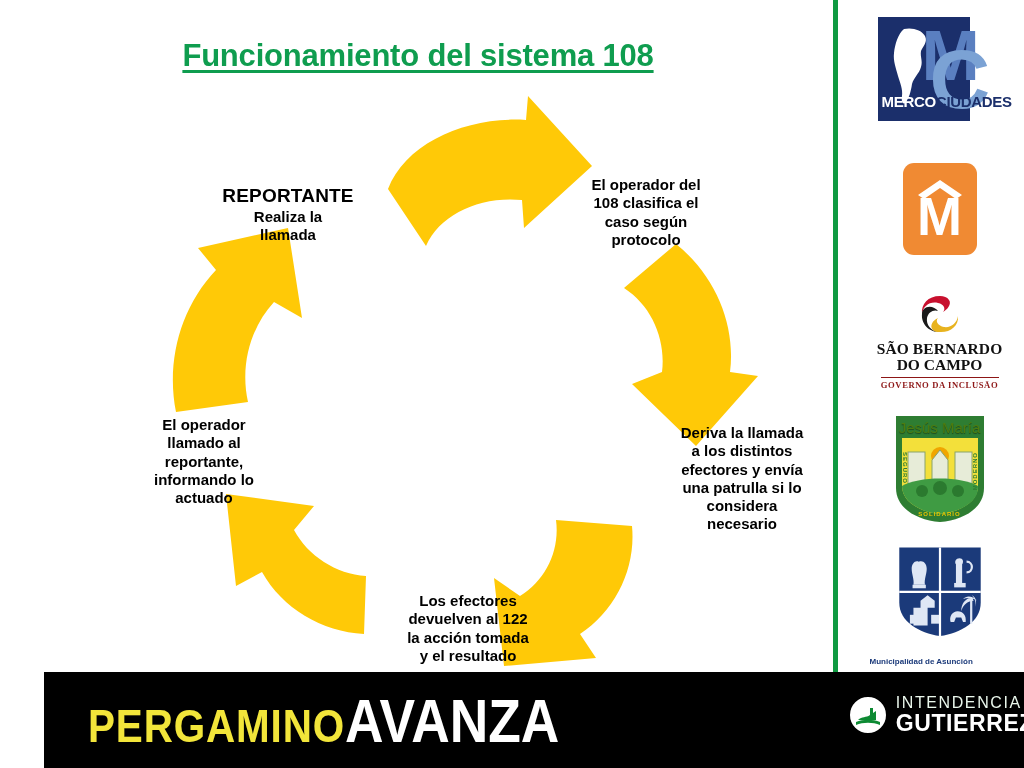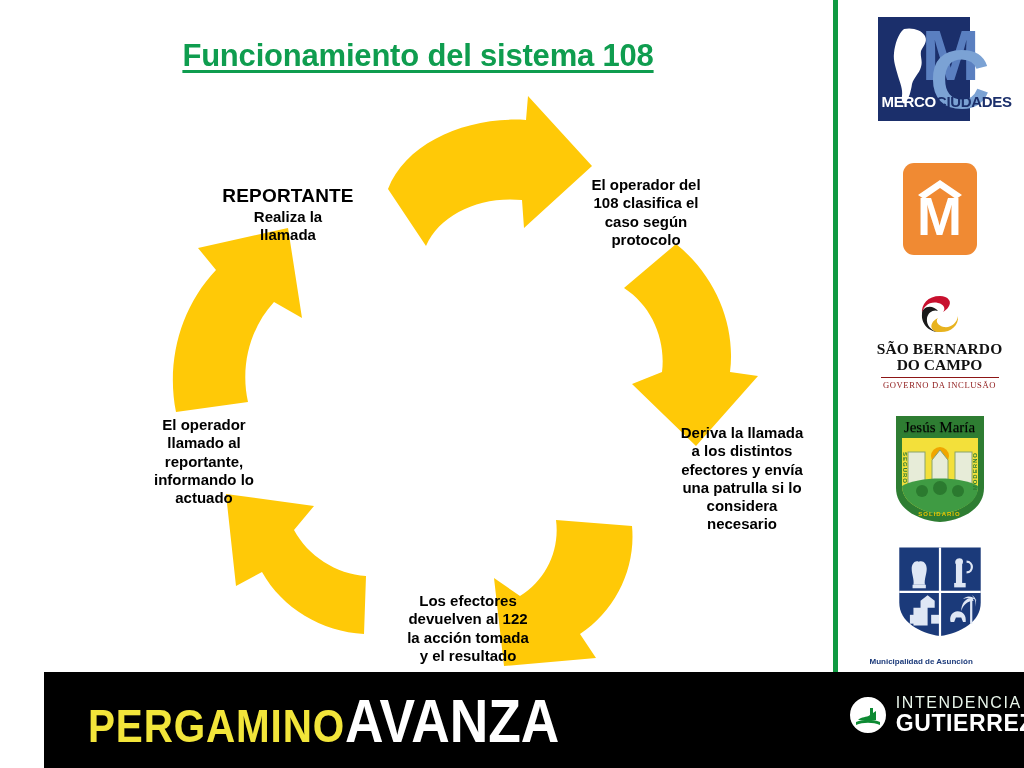--- a/index.html
+++ b/index.html
@@ -121,28 +121,28 @@
     font-weight:bold; font-size:15.5px; color:#111; letter-spacing:0.1px;
     line-height:1.05;
   }
   .sbc-l2 {
     font-family:"Liberation Serif", serif;
     font-weight:bold; font-size:15.5px; color:#111; line-height:1.05;
   }
   .sbc-rule { width:118px; height:1.5px; background:#8d1616; margin:3px auto 2px; }
   .sbc-l3 {
     font-family:"Liberation Serif", serif;
-    font-size:8.6px; font-weight:normal; color:#8d1616; letter-spacing:0.6px;
+    font-size:8.6px; font-weight:bold; color:#8d1616; letter-spacing:0.6px;
   }
 
   
   .jm-wrap { width:96px; height:112px; position:relative; }
   .jm-text-top {
     position:absolute; left:0; right:0; top:7px; text-align:center;
-    color:#000000; font-family:Liberation Serif, serif;
+    color:#4d7c0f; font-family:Liberation Sans, sans-serif;
     font-size:15px; z-index:4; text-shadow:0 1px 1px rgba(0,0,0,.4);
   }
   .jm-bottom {
     position:absolute; left:0; right:0; bottom:7px; text-align:center;
     color:#e8c400; font-size:6px; font-weight:bold; letter-spacing:1px; z-index:4;
   }
   .jm-left, .jm-right {
     position:absolute; top:40px; color:#2e7d32; font-size:6px;
     font-weight:bold; letter-spacing:1px; z-index:4;
     writing-mode:vertical-rl;

